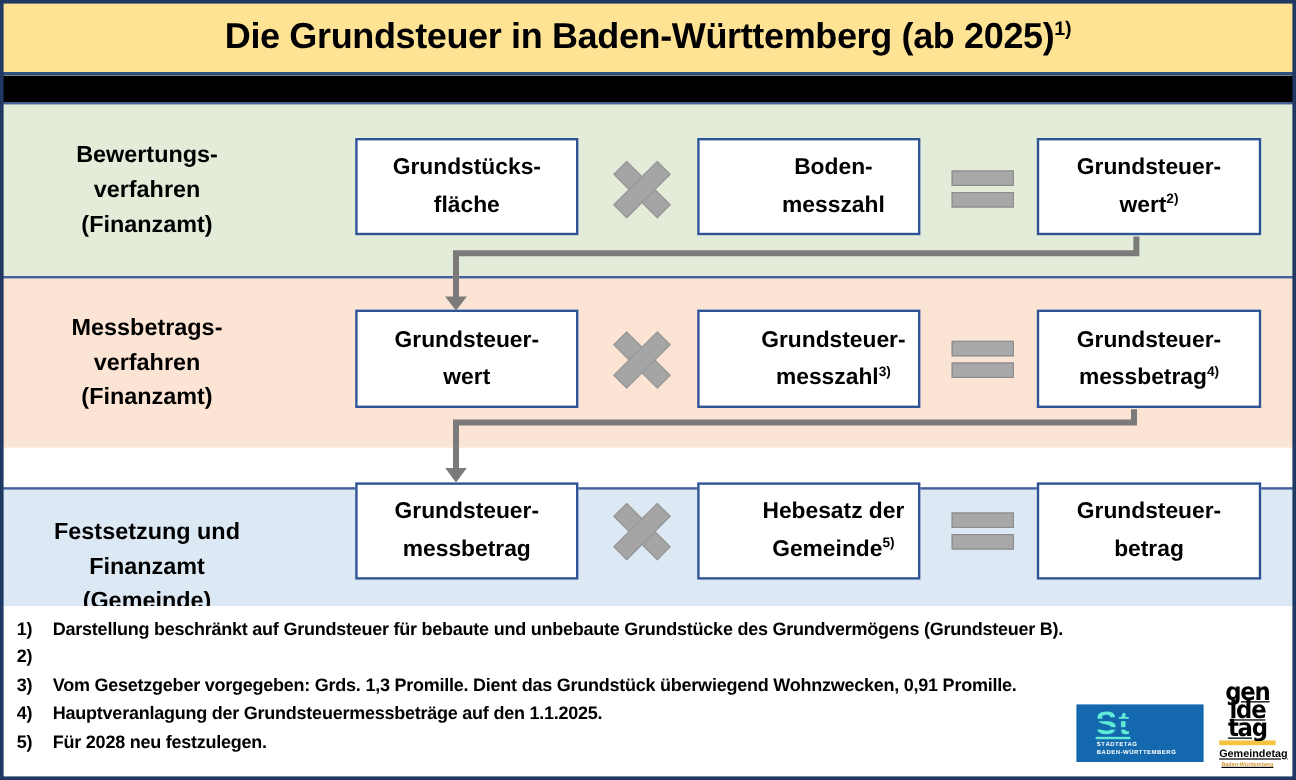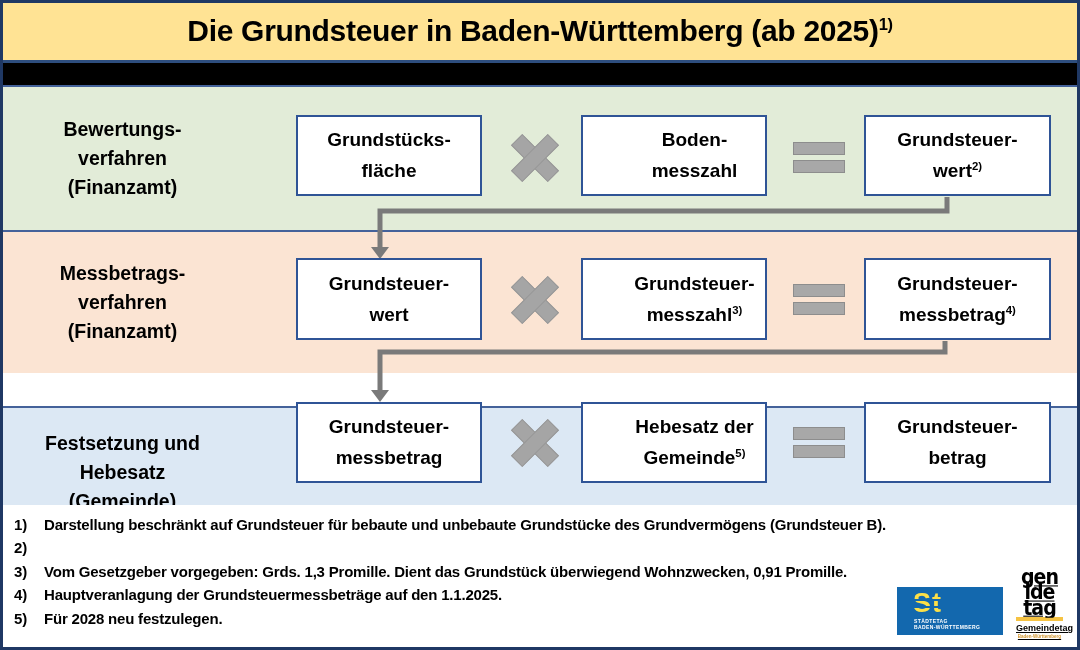--- a/index.html
+++ b/index.html
@@ -63,21 +63,21 @@
   .footnotes{position:absolute; top:505px; left:2px; right:2px; bottom:2px; background:#fff;
              padding:8px 8px 0 12px; box-sizing:border-box; z-index:5;}
   .fn{display:flex; font-weight:bold; font-size:15px; line-height:23.4px;
       letter-spacing:-0.2px; color:#000; white-space:nowrap;}
   .fn .num{flex:0 0 30px;}
 
   
   .logo-st{position:absolute; left:897px; top:587px; width:106px; height:48px;
            background:#1368ae; z-index:20; overflow:hidden;}
   .st-glyph{position:absolute; left:16px; top:3px; font-size:27px; font-weight:bold;
-            color:#fde047; line-height:1; letter-spacing:1px;}
+            color:#5eead4; line-height:1; letter-spacing:1px;text-decoration:underline;}
   .st-glyph::before{content:""; position:absolute; left:-2px; right:-2px; top:9px; height:2px; background:#1368ae;}
   .st-glyph::after{content:""; position:absolute; left:-2px; right:-2px; top:16px; height:2px; background:#1368ae;}
   .st-text{position:absolute; left:17px; bottom:5px; color:#fff; font-size:5px;
            line-height:6px; letter-spacing:0.4px; font-weight:bold;}
 
   
   .logo-gt{position:absolute; left:1016px; top:571px; width:47px; height:70px;
            background:#fff; z-index:20; text-align:center;text-decoration:underline;}
   .gt-pattern{height:45px; overflow:hidden; font-weight:bold; font-size:19px;
               line-height:14px; letter-spacing:-1px; color:#000; transform:scaleY(1.08);
@@ -109,21 +109,21 @@
     <div class="row-label">
       <span>Messbetrags-</span>
       <span>verfahren</span>
       <span>(Finanzamt)</span>
     </div>
   </section>
 
   <section class="row row3">
     <div class="row-label">
       <span>Festsetzung und</span>
-      <span>Hebesatz</span>
+      <span>Finanzamt</span>
       <span>(Gemeinde)</span>
     </div>
   </section>
 
   <svg class="connectors" width="1080" height="650">
     <path d="M947 197 L947 211 L380 211 L380 248" stroke="#7a7a7a" stroke-width="5" fill="none"></path>
     <polygon points="371,247 389,247 380,259" fill="#7a7a7a"></polygon>
     <path d="M945 341 L945 352 L380 352 L380 391" stroke="#7a7a7a" stroke-width="5" fill="none"></path>
     <polygon points="371,390 389,390 380,402" fill="#7a7a7a"></polygon>
   </svg>

